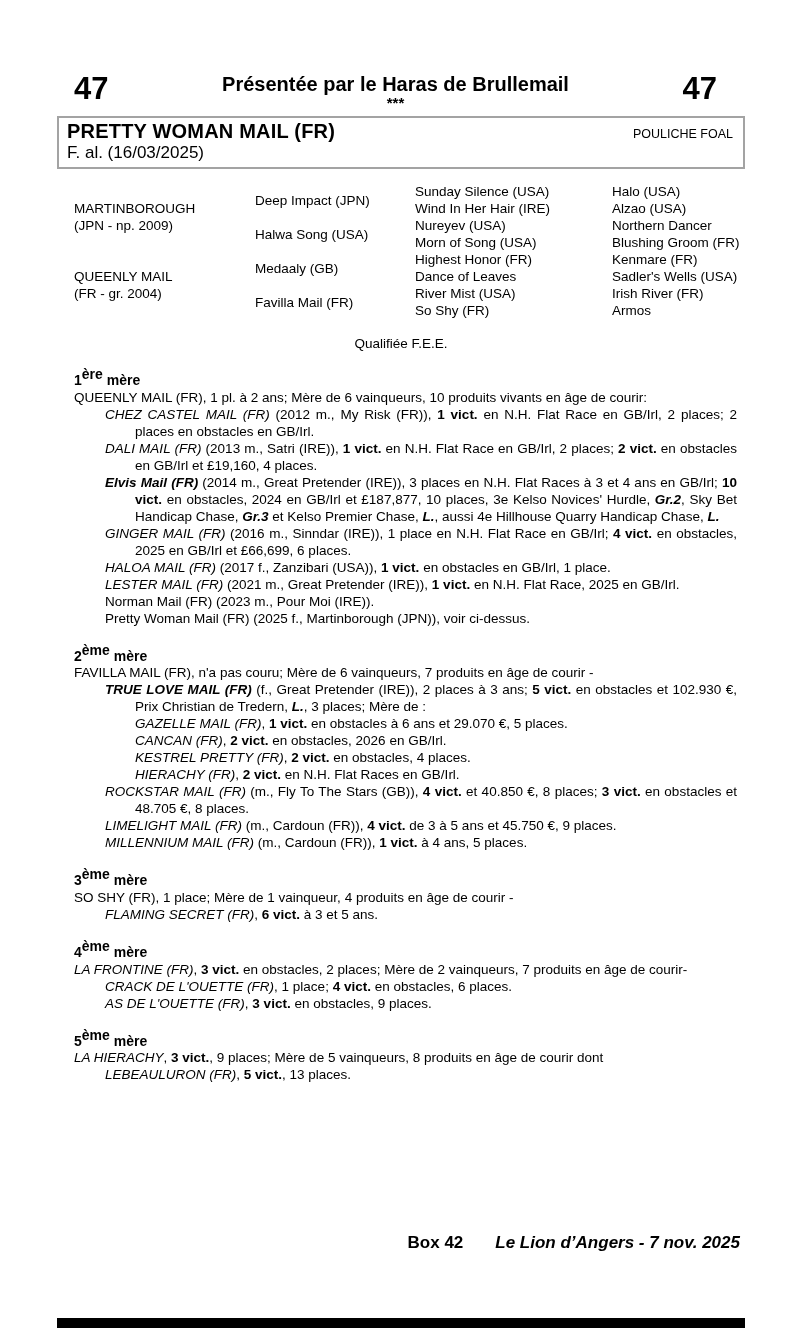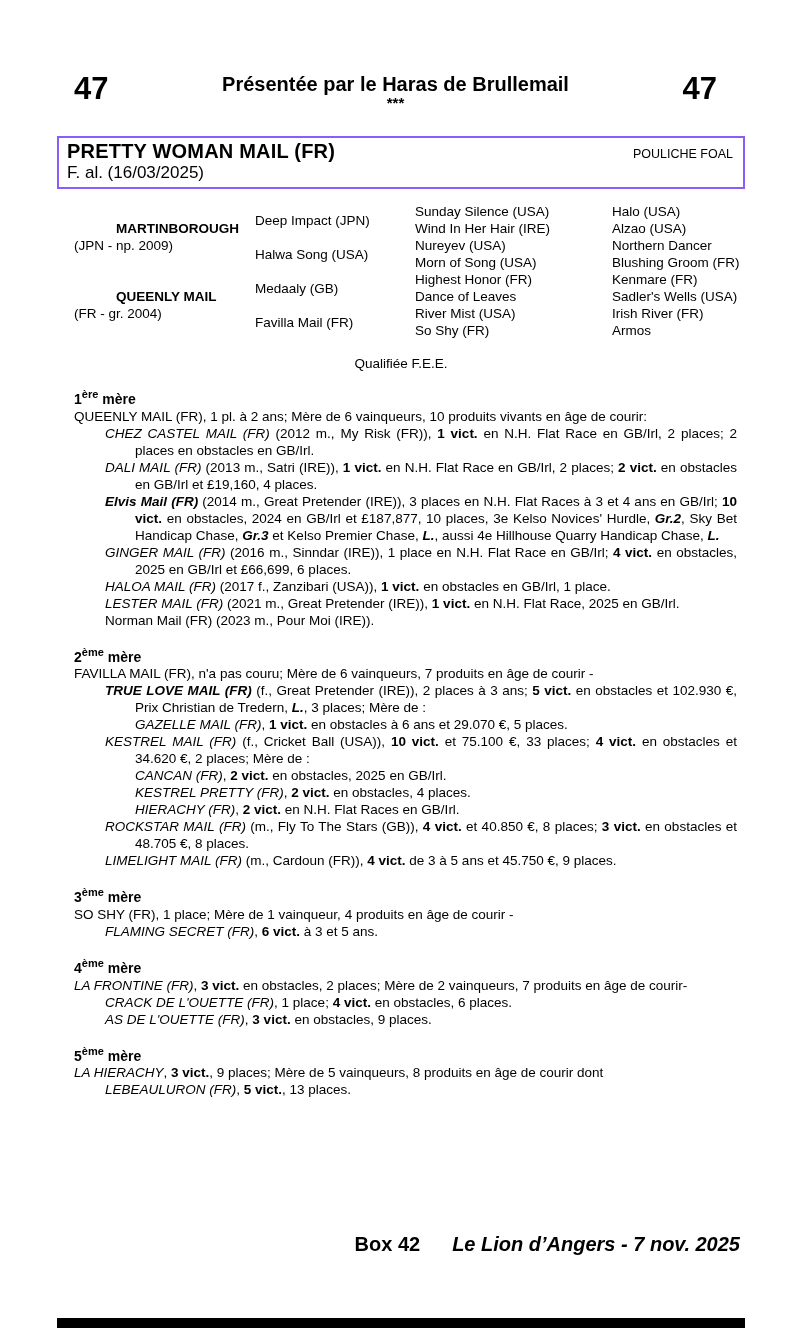--- a/index.html
+++ b/index.html
@@ -17,59 +17,59 @@
   
   .header{display:flex;align-items:flex-start;}
   .lot{font-size:31px;font-weight:bold;width:120px;line-height:1;}
   .lot.left{padding-left:17px;text-align:left;}
   .lot.right{text-align:right;padding-right:28px;}
   .header-center{flex:1;text-align:center;}
   .header-center .pres{font-size:20px;font-weight:bold;line-height:1.15;}
   .header-center .stars{font-size:15px;font-weight:bold;line-height:0.9;}
   
   .title-box{
-    margin-top:26px;
-    border:2px solid #8b5cf6;
+    margin-top:6px;
+    border:2px solid #a3a3a3;
     padding:2px 10px 5px 8px;
   }
   .title-row{display:flex;justify-content:space-between;align-items:baseline;}
   .horse-name{font-size:20px;font-weight:bold;letter-spacing:0.2px;}
   .sex-label{font-size:12.5px;}
   .birth{font-size:17px;line-height:1.15;}
   
   .pedigree{
     margin-top:14px;
     padding:0 0 0 17px;
     display:grid;
     grid-template-columns:181px 160px 197px 1fr;
     grid-auto-rows:17px;
     font-size:13.5px;
     line-height:17px;
   }
   .ped-g1,.ped-g2{display:flex;flex-direction:column;justify-content:center;}
-  .ped-g1 .nm{font-weight:bold;margin-left:42px;}
+  .ped-g1 .nm{font-weight:normal;}
   
   .qualification{margin-top:17px;text-align:center;font-size:13.5px;}
   
   .sections{padding:0 8px 0 17px;font-size:13.5px;line-height:17px;}
   .sec-head{margin-top:15px;font-weight:bold;font-size:14px;line-height:17px;}
-  .sec-head .hs{font-size:11px;vertical-align:super;}
+  .sec-head .hs{font-size:14px;vertical-align:super;}
   .para{text-align:justify;}
   .ind0{padding-left:31px;text-indent:-31px;}
   .ind1{padding-left:61px;text-indent:-30px;}
   .ind2{padding-left:91px;text-indent:-30px;}
   .sp{}
   .si{font-style:italic;}
   .sb{font-weight:bold;}
   .sbi{font-weight:bold;font-style:italic;}
   
   .footer{
     position:absolute;top:1233px;right:58px;
     display:flex;align-items:baseline;gap:32px;
-    font-size:20px;font-weight:bold;
+    font-size:17px;font-weight:bold;
   }
   .footer .event{font-style:italic;}
   .bottom-bar{
     position:absolute;left:57px;right:53px;bottom:1px;height:10px;background:#000;
   }
 </style>
 </head>
 <body>
 
 <div class="page">
@@ -135,30 +135,31 @@
   <div class="sections" id="sections">
       <div class="sec-head"><span class="hn">1</span><span class="hs">ère</span><span class="hw"> mère</span></div>
       <div class="para ind0"><span class="sp">QUEENLY MAIL (FR), 1 pl. à 2 ans; Mère de 6 vainqueurs, 10 produits vivants en âge de courir:</span></div>
       <div class="para ind1"><span class="si">CHEZ CASTEL MAIL (FR)</span><span class="sp"> (2012 m., My Risk (FR)), </span><span class="sb">1 vict.</span><span class="sp"> en N.H. Flat Race en GB/Irl, 2 places; 2 places en obstacles en GB/Irl.</span></div>
       <div class="para ind1"><span class="si">DALI MAIL (FR)</span><span class="sp"> (2013 m., Satri (IRE)), </span><span class="sb">1 vict.</span><span class="sp"> en N.H. Flat Race en GB/Irl, 2 places; </span><span class="sb">2 vict.</span><span class="sp"> en obstacles en GB/Irl et £19,160, 4 places.</span></div>
       <div class="para ind1"><span class="sbi">Elvis Mail (FR)</span><span class="sp"> (2014 m., Great Pretender (IRE)), 3 places en N.H. Flat Races à 3 et 4 ans en GB/Irl; </span><span class="sb">10 vict.</span><span class="sp"> en obstacles, 2024 en GB/Irl et £187,877, 10 places, 3e Kelso Novices' Hurdle, </span><span class="sbi">Gr.2</span><span class="sp">, Sky Bet Handicap Chase, </span><span class="sbi">Gr.3</span><span class="sp"> et Kelso Premier Chase, </span><span class="sbi">L.</span><span class="sp">, aussi 4e Hillhouse Quarry Handicap Chase, </span><span class="sbi">L.</span></div>
       <div class="para ind1"><span class="si">GINGER MAIL (FR)</span><span class="sp"> (2016 m., Sinndar (IRE)), 1 place en N.H. Flat Race en GB/Irl; </span><span class="sb">4 vict.</span><span class="sp"> en obstacles, 2025 en GB/Irl et £66,699, 6 places.</span></div>
       <div class="para ind1"><span class="si">HALOA MAIL (FR)</span><span class="sp"> (2017 f., Zanzibari (USA)), </span><span class="sb">1 vict.</span><span class="sp"> en obstacles en GB/Irl, 1 place.</span></div>
       <div class="para ind1"><span class="si">LESTER MAIL (FR)</span><span class="sp"> (2021 m., Great Pretender (IRE)), </span><span class="sb">1 vict.</span><span class="sp"> en N.H. Flat Race, 2025 en GB/Irl.</span></div>
       <div class="para ind1"><span class="sp">Norman Mail (FR) (2023 m., Pour Moi (IRE)).</span></div>
+      <div class="para ind1"><span class="sp">Pretty Woman Mail (FR) (2025 f., Martinborough (JPN)), voir ci-dessus.</span></div>
       <div class="sec-head"><span class="hn">2</span><span class="hs">ème</span><span class="hw"> mère</span></div>
       <div class="para ind0"><span class="sp">FAVILLA MAIL (FR), n'a pas couru; Mère de 6 vainqueurs, 7 produits en âge de courir -</span></div>
       <div class="para ind1"><span class="sbi">TRUE LOVE MAIL (FR)</span><span class="sp"> (f., Great Pretender (IRE)), 2 places à 3 ans; </span><span class="sb">5 vict.</span><span class="sp"> en obstacles et 102.930 €, Prix Christian de Tredern, </span><span class="sbi">L.</span><span class="sp">, 3 places; Mère de :</span></div>
       <div class="para ind2"><span class="si">GAZELLE MAIL (FR)</span><span class="sp">, </span><span class="sb">1 vict.</span><span class="sp"> en obstacles à 6 ans et 29.070 €, 5 places.</span></div>
-      <div class="para ind1"><span class="si">KESTREL MAIL (FR)</span><span class="sp"> (f., Cricket Ball (USA)), </span><span class="sb">10 vict.</span><span class="sp"> et 75.100 €, 33 places; </span><span class="sb">4 vict.</span><span class="sp"> en obstacles et 34.620 €, 2 places; Mère de :</span></div>
-      <div class="para ind2"><span class="si">CANCAN (FR)</span><span class="sp">, </span><span class="sb">2 vict.</span><span class="sp"> en obstacles, 2025 en GB/Irl.</span></div>
+      <div class="para ind2"><span class="si">CANCAN (FR)</span><span class="sp">, </span><span class="sb">2 vict.</span><span class="sp"> en obstacles, 2026 en GB/Irl.</span></div>
       <div class="para ind2"><span class="si">KESTREL PRETTY (FR)</span><span class="sp">, </span><span class="sb">2 vict.</span><span class="sp"> en obstacles, 4 places.</span></div>
       <div class="para ind2"><span class="si">HIERACHY (FR)</span><span class="sp">, </span><span class="sb">2 vict.</span><span class="sp"> en N.H. Flat Races en GB/Irl.</span></div>
       <div class="para ind1"><span class="si">ROCKSTAR MAIL (FR)</span><span class="sp"> (m., Fly To The Stars (GB)), </span><span class="sb">4 vict.</span><span class="sp"> et 40.850 €, 8 places; </span><span class="sb">3 vict.</span><span class="sp"> en obstacles et 48.705 €, 8 places.</span></div>
       <div class="para ind1"><span class="si">LIMELIGHT MAIL (FR)</span><span class="sp"> (m., Cardoun (FR)), </span><span class="sb">4 vict.</span><span class="sp"> de 3 à 5 ans et 45.750 €, 9 places.</span></div>
+      <div class="para ind1"><span class="si">MILLENNIUM MAIL (FR)</span><span class="sp"> (m., Cardoun (FR)), </span><span class="sb">1 vict.</span><span class="sp"> à 4 ans, 5 places.</span></div>
       <div class="sec-head"><span class="hn">3</span><span class="hs">ème</span><span class="hw"> mère</span></div>
       <div class="para ind0"><span class="sp">SO SHY (FR), 1 place; Mère de 1 vainqueur, 4 produits en âge de courir -</span></div>
       <div class="para ind1"><span class="si">FLAMING SECRET (FR)</span><span class="sp">, </span><span class="sb">6 vict.</span><span class="sp"> à 3 et 5 ans.</span></div>
       <div class="sec-head"><span class="hn">4</span><span class="hs">ème</span><span class="hw"> mère</span></div>
       <div class="para ind0"><span class="si">LA FRONTINE (FR)</span><span class="sp">, </span><span class="sb">3 vict.</span><span class="sp"> en obstacles, 2 places; Mère de 2 vainqueurs, 7 produits en âge de courir-</span></div>
       <div class="para ind1"><span class="si">CRACK DE L'OUETTE (FR)</span><span class="sp">, 1 place; </span><span class="sb">4 vict.</span><span class="sp"> en obstacles, 6 places.</span></div>
       <div class="para ind1"><span class="si">AS DE L'OUETTE (FR)</span><span class="sp">, </span><span class="sb">3 vict.</span><span class="sp"> en obstacles, 9 places.</span></div>
       <div class="sec-head"><span class="hn">5</span><span class="hs">ème</span><span class="hw"> mère</span></div>
       <div class="para ind0"><span class="si">LA HIERACHY</span><span class="sp">, </span><span class="sb">3 vict.</span><span class="sp">, 9 places; Mère de 5 vainqueurs, 8 produits en âge de courir dont</span></div>
       <div class="para ind1"><span class="si">LEBEAULURON (FR)</span><span class="sp">, </span><span class="sb">5 vict.</span><span class="sp">, 13 places.</span></div>

